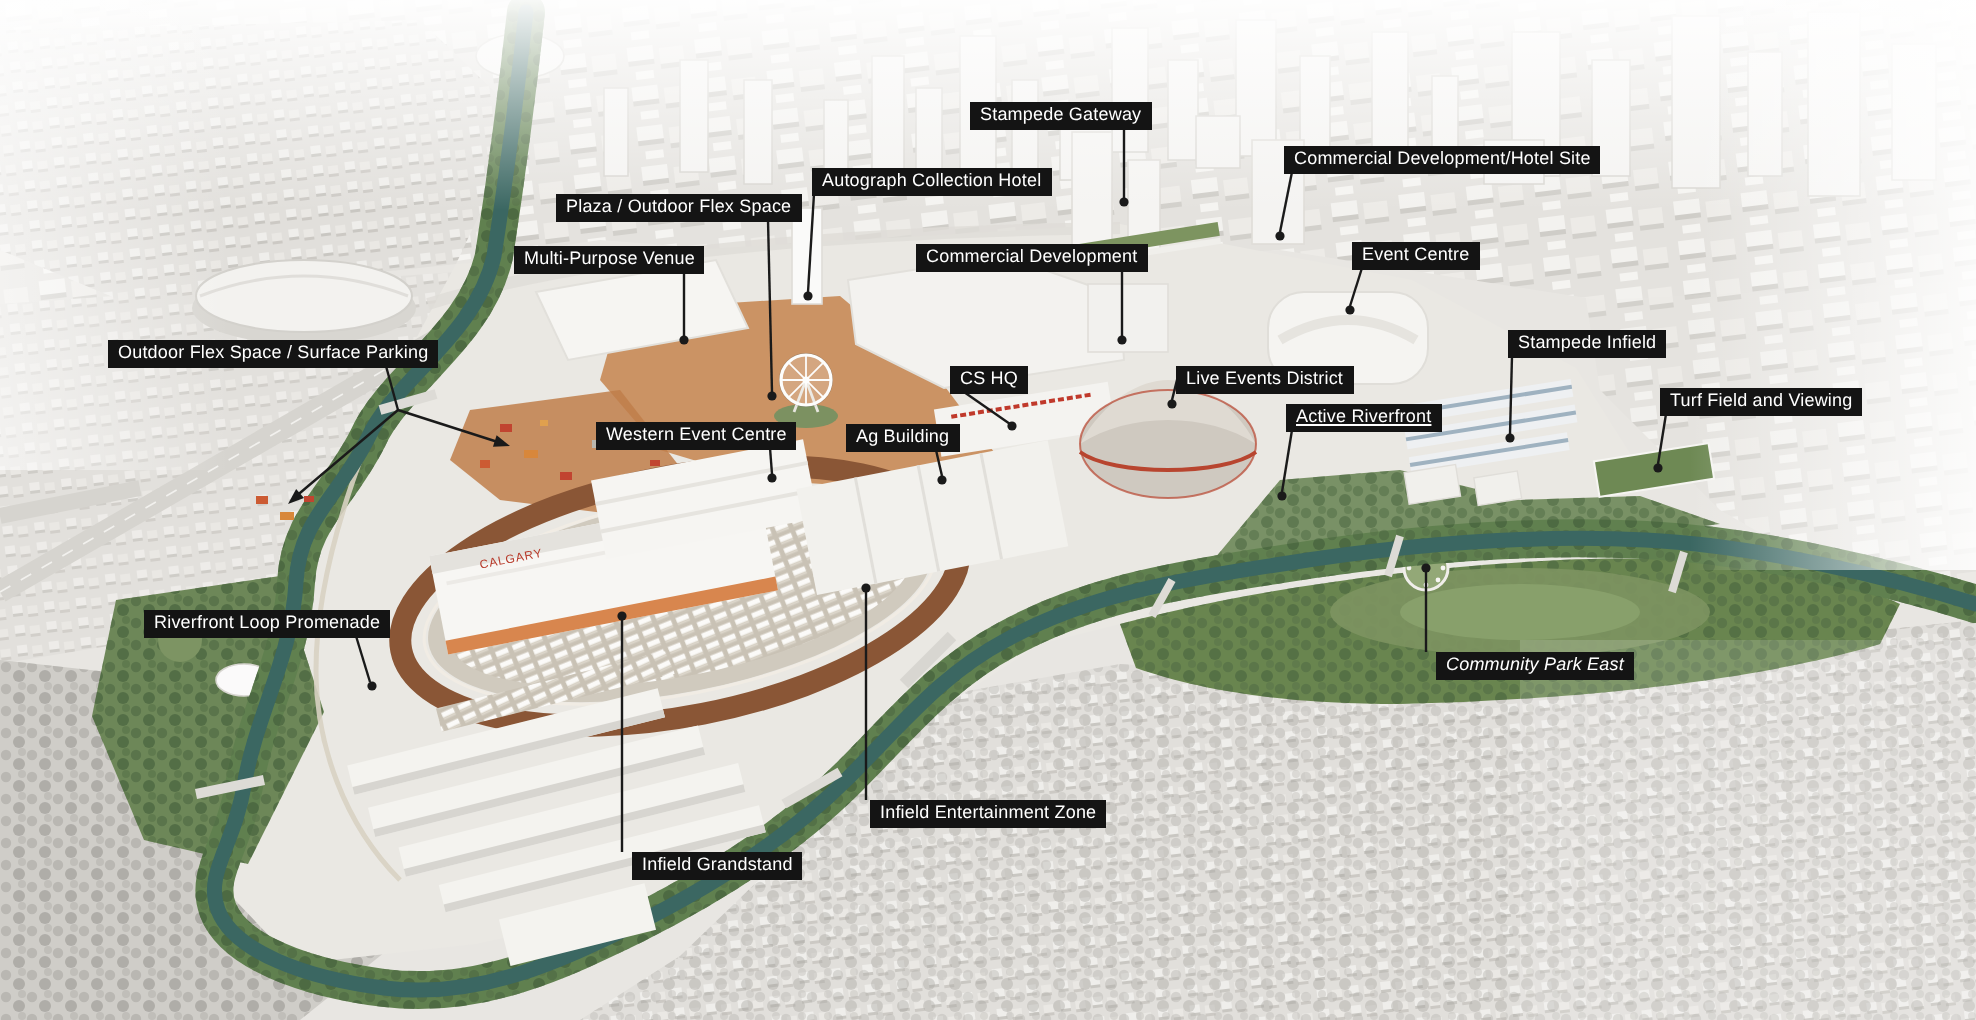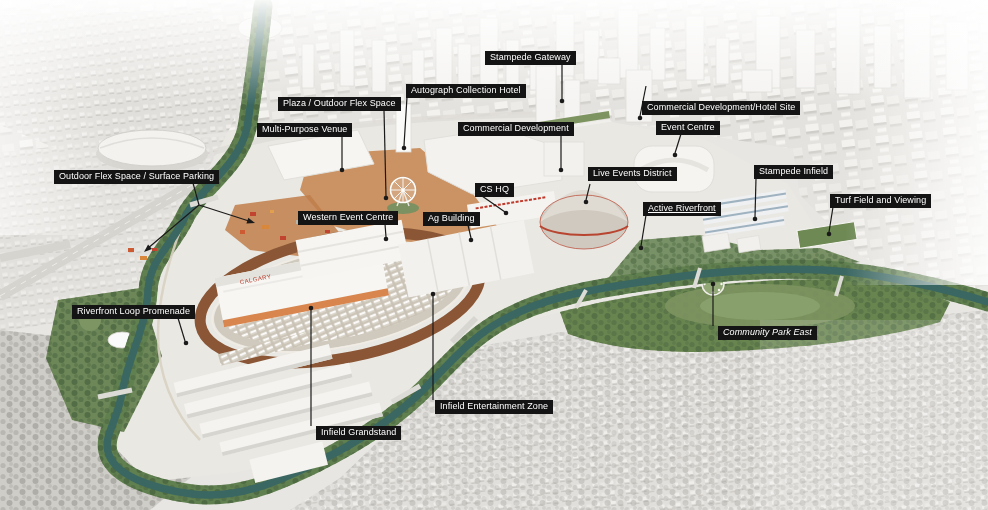--- a/index.html
+++ b/index.html
@@ -344,24 +344,24 @@
       <line x1="713" y1="326" x2="713" y2="286" class="leader-line"></line>
       <circle cx="713" cy="284" r="2.3" class="leader-dot"></circle>
     </svg>
 
 <div id="callout-layer">
       <div class="callout" style="left: 485px; top: 51px;">Stampede Gateway</div>
       <div class="callout" style="left: 406px; top: 84px;">Autograph Collection Hotel</div>
       <div class="callout" style="left: 278px; top: 97px;">Plaza / Outdoor Flex Space</div>
       <div class="callout" style="left: 257px; top: 123px;">Multi-Purpose Venue</div>
       <div class="callout" style="left: 458px; top: 122px;">Commercial Development</div>
-      <div class="callout" style="left: 642px; top: 73px; margin-top: 28px;">Commercial Development/Hotel Site</div>
-      <div class="callout" style="left: 656px; top: 121px;">Event Centre</div>
+      <div class="callout" style="left: 642px; top: 73px;">Commercial Development/Hotel Site</div>
+      <div class="callout" style="left: 676px; top: 121px;">Event Centre</div>
       <div class="callout" style="left: 475px; top: 183px;">CS HQ</div>
-      <div class="callout" style="left: 588px; top: 167px;">Live Events District</div>
+      <div class="callout" style="left: 588px; top: 183px;">Live Events District</div>
       <div class="callout" style="left: 754px; top: 165px;">Stampede Infield</div>
       <div class="callout" style="left: 830px; top: 194px;">Turf Field and Viewing</div>
       <div class="callout" style="left: 643px; top: 202px; text-decoration: underline;">Active Riverfront</div>
       <div class="callout" style="left: 298px; top: 211px;">Western Event Centre</div>
       <div class="callout" style="left: 423px; top: 212px;">Ag Building</div>
       <div class="callout" style="left: 54px; top: 170px;">Outdoor Flex Space / Surface Parking</div>
       <div class="callout" style="left: 72px; top: 305px;">Riverfront Loop Promenade</div>
       <div class="callout" style="left: 316px; top: 426px;">Infield Grandstand</div>
       <div class="callout" style="left: 435px; top: 400px; text-align: center;">Infield Entertainment Zone</div>
       <div class="callout" style="left: 718px; top: 326px; font-style: italic;">Community Park East</div>

